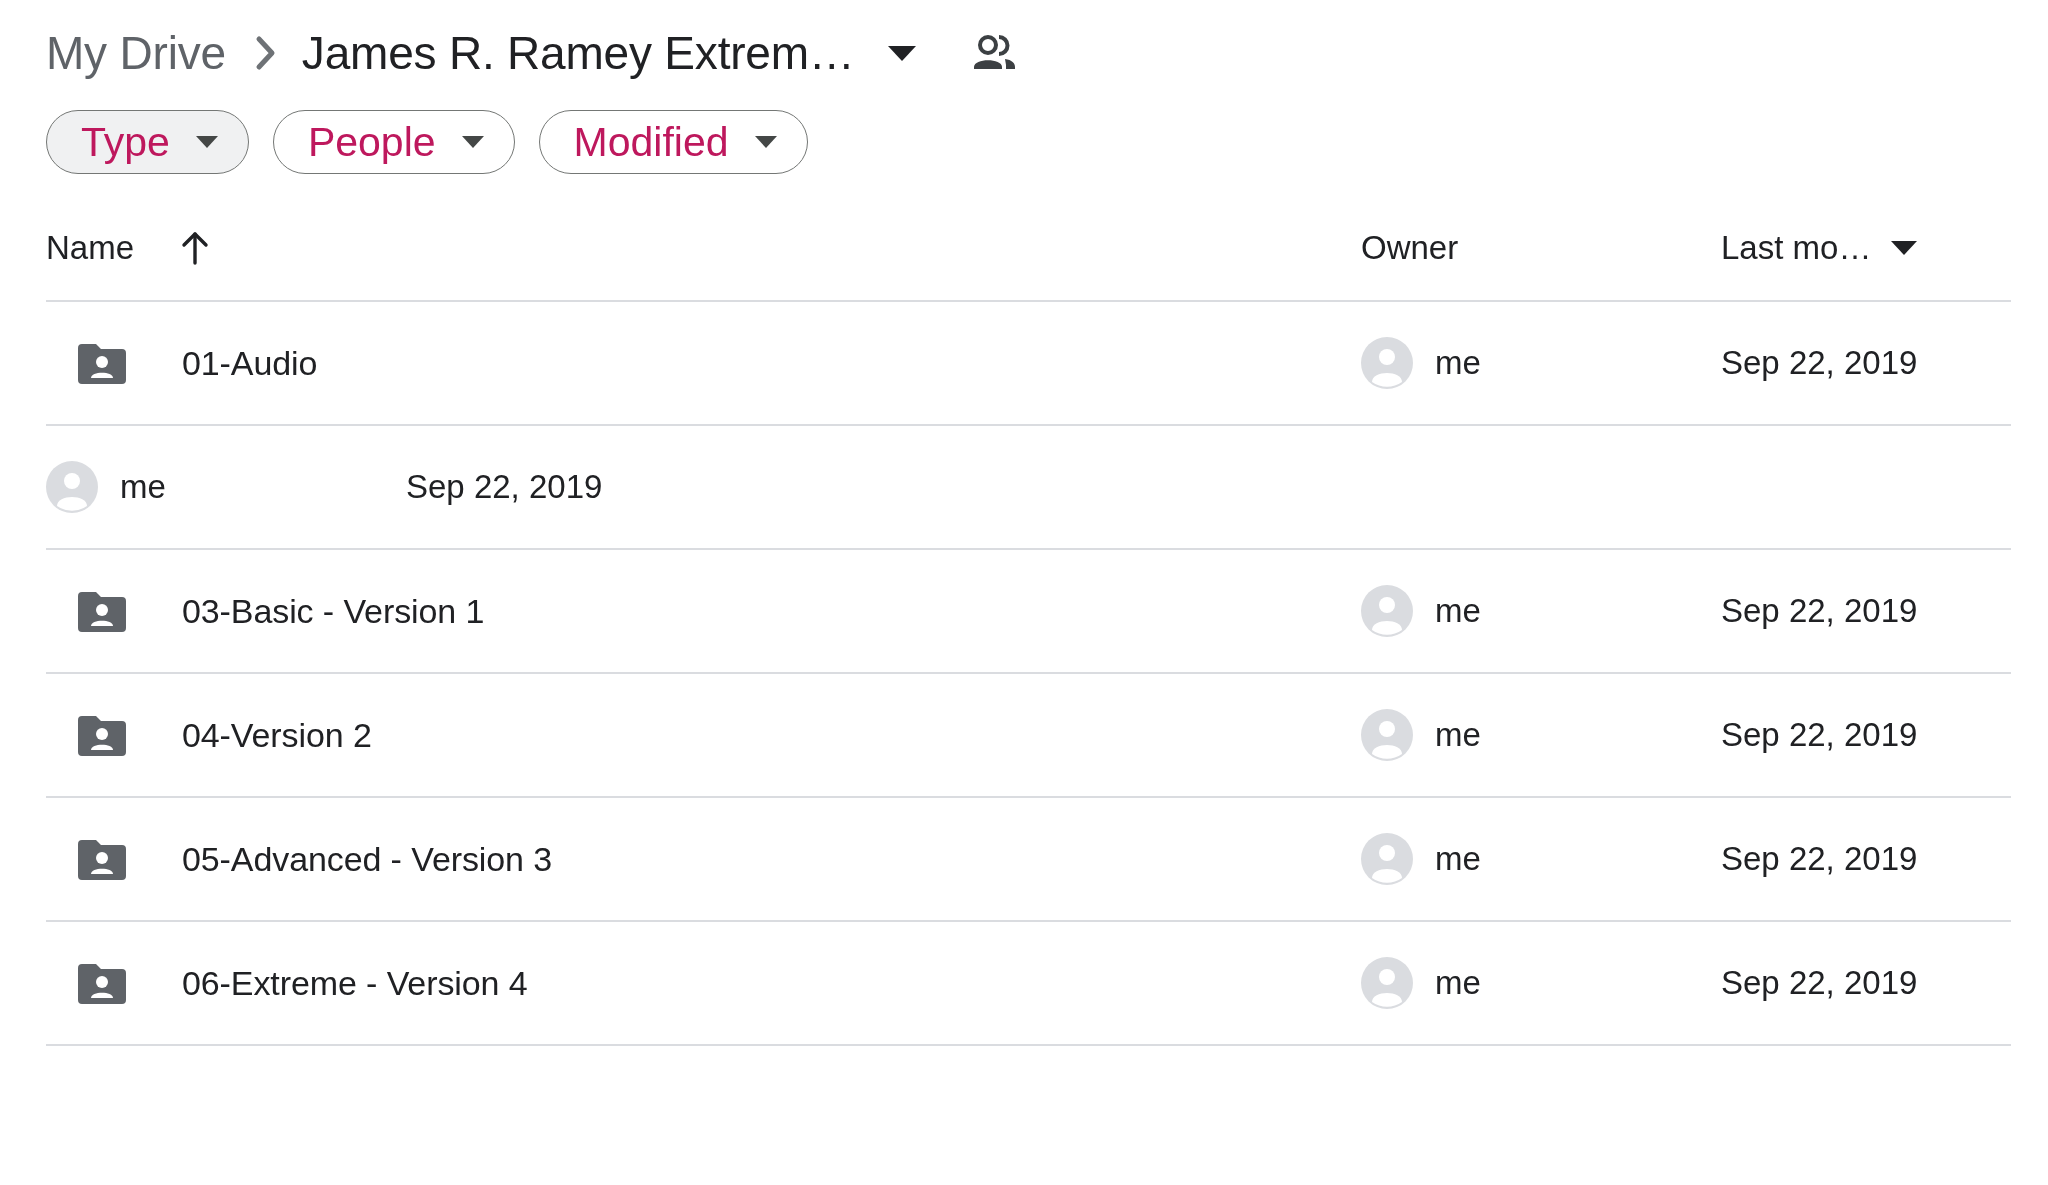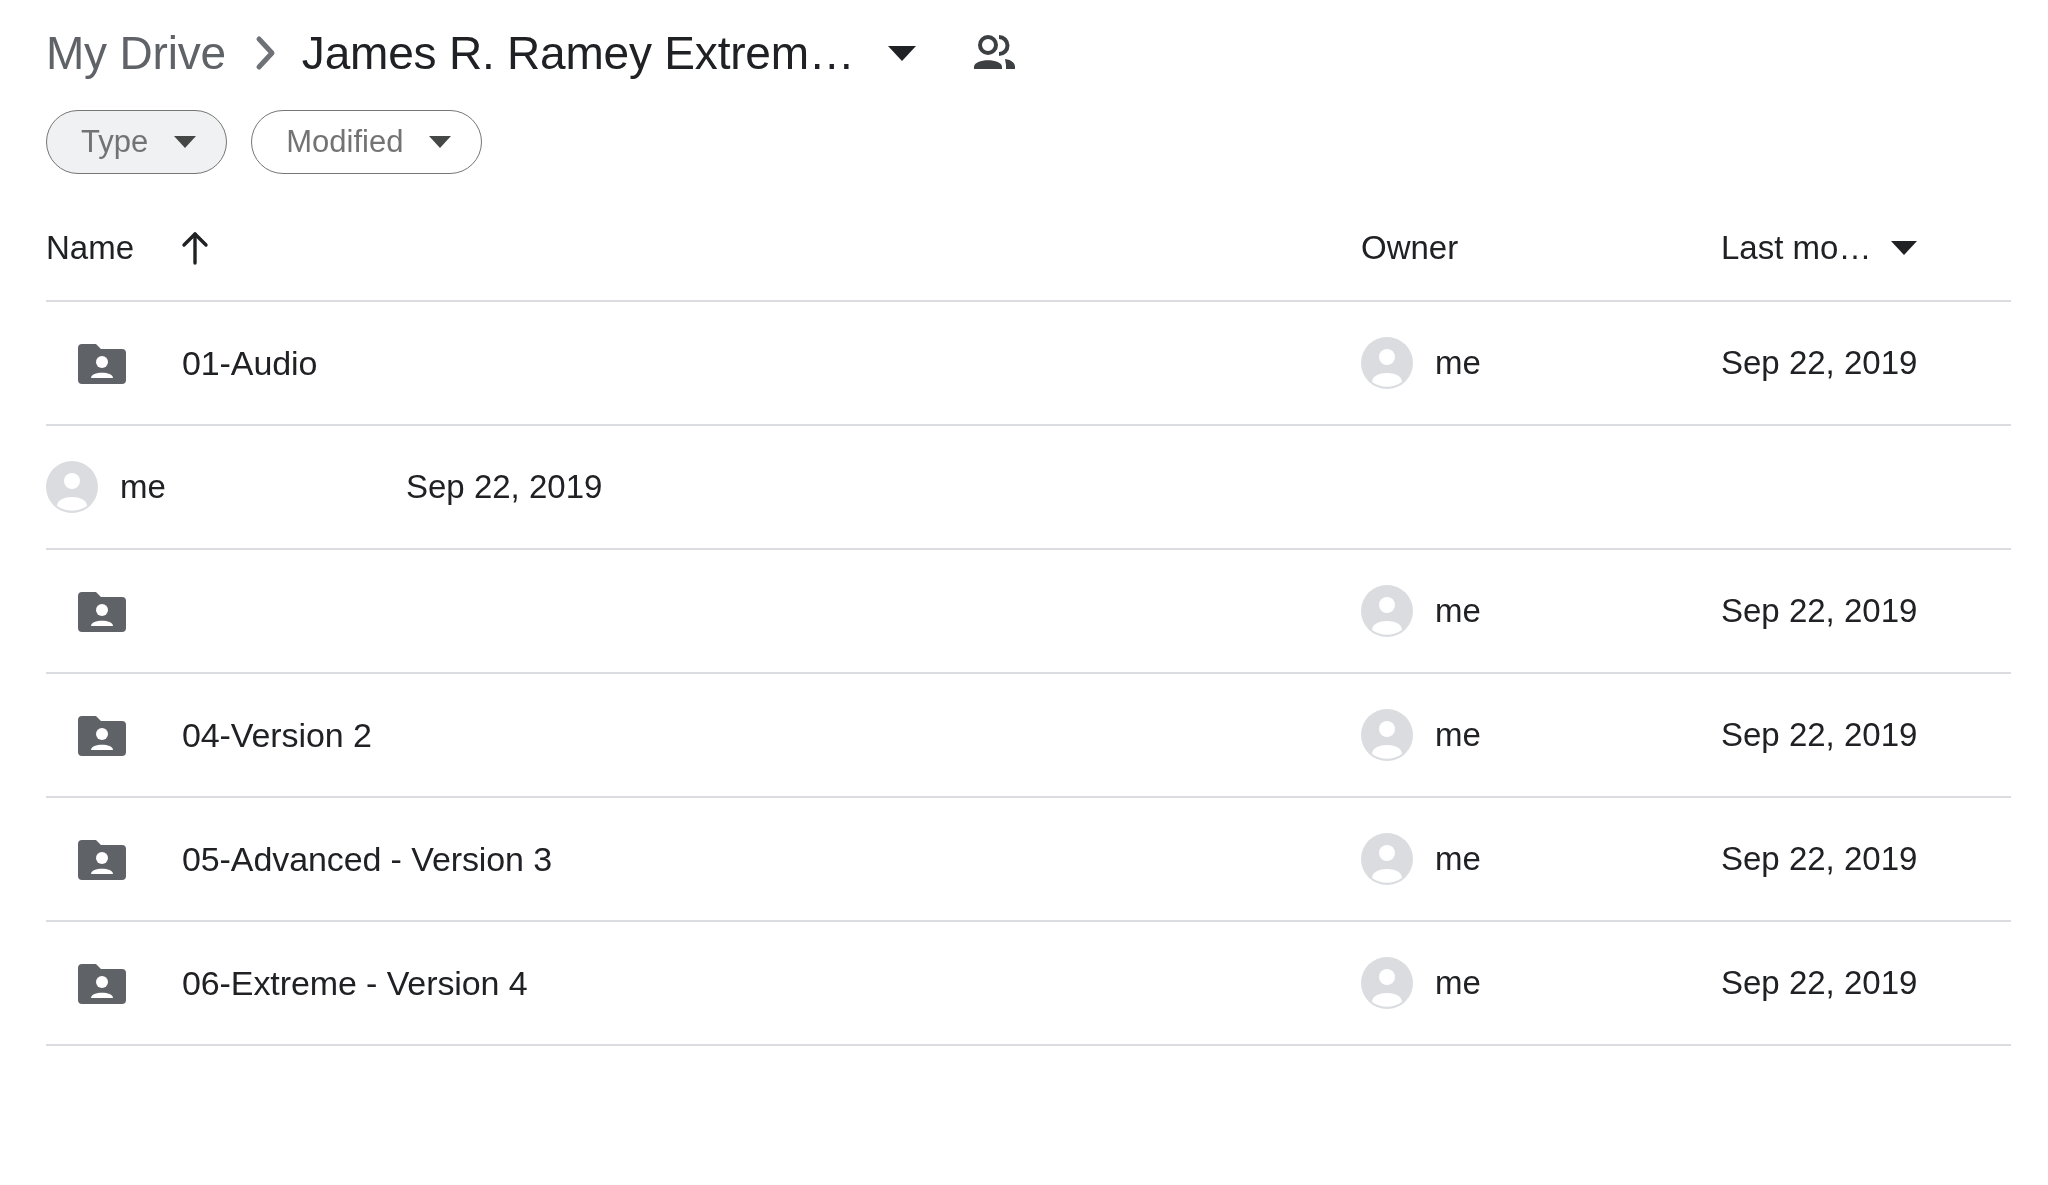--- a/index.html
+++ b/index.html
@@ -86,22 +86,22 @@
     border-radius: 32px;
     background: #ffffff;
     margin-right: 24px;
     box-sizing: border-box;
     cursor: pointer;
   }
   .chip.selected {
     background: #f0f1f2;
   }
   .chip-label {
-    font-size: 31px;
-    color: #737373;
+    font-size: 41px;
+    color: #be185d;
     white-space: nowrap;
   }
   .chip-caret {
     margin-left: 26px;
     width: 0; height: 0;
     border-left: 11px solid transparent;
     border-right: 11px solid transparent;
     border-top: 12px solid #444746;
   }
 
@@ -225,20 +225,24 @@
     </svg>
   </span>
 </div>
 
 <div class="chip-row">
   <div class="chip selected">
     <span class="chip-label">Type</span>
     <span class="chip-caret"></span>
   </div>
   <div class="chip">
+    <span class="chip-label">People</span>
+    <span class="chip-caret"></span>
+  </div>
+  <div class="chip">
     <span class="chip-label">Modified</span>
     <span class="chip-caret"></span>
   </div>
 </div>
 
 <div class="file-list">
 
   <div class="list-header">
     <div class="col-name">
       <span class="hdr-text">Name</span>
@@ -294,20 +298,21 @@
     </div>
   </div>
 
   <div class="row">
     <div class="col-name">
       <svg class="folder-icon" viewBox="0 0 48 42" aria-hidden="true">
         <path d="M4 2 h14 l5 5 h21 a4 4 0 0 1 4 4 v27 a4 4 0 0 1 -4 4 h-40 a4 4 0 0 1 -4 -4 v-32 a4 4 0 0 1 4 -4 z" fill="#5f6368"></path>
         <circle cx="24" cy="20" r="6" fill="#ffffff"></circle>
         <path d="M13 36 C13 29, 35 29, 35 36 Z" fill="#ffffff"></path>
       </svg>
+      <span class="file-name">03-Basic - Version 1</span>
     </div>
     <div class="col-owner">
       <svg class="avatar" viewBox="0 0 52 52" aria-hidden="true">
         <circle cx="26" cy="26" r="26" fill="#dadce0"></circle>
         <circle cx="26" cy="20" r="8" fill="#ffffff"></circle>
         <path d="M11 45 C11 33, 41 33, 41 45 A26 26 0 0 1 11 45 Z" fill="#ffffff"></path>
       </svg>
       <span class="owner-text">me</span>
     </div>
     <div class="col-modified">

